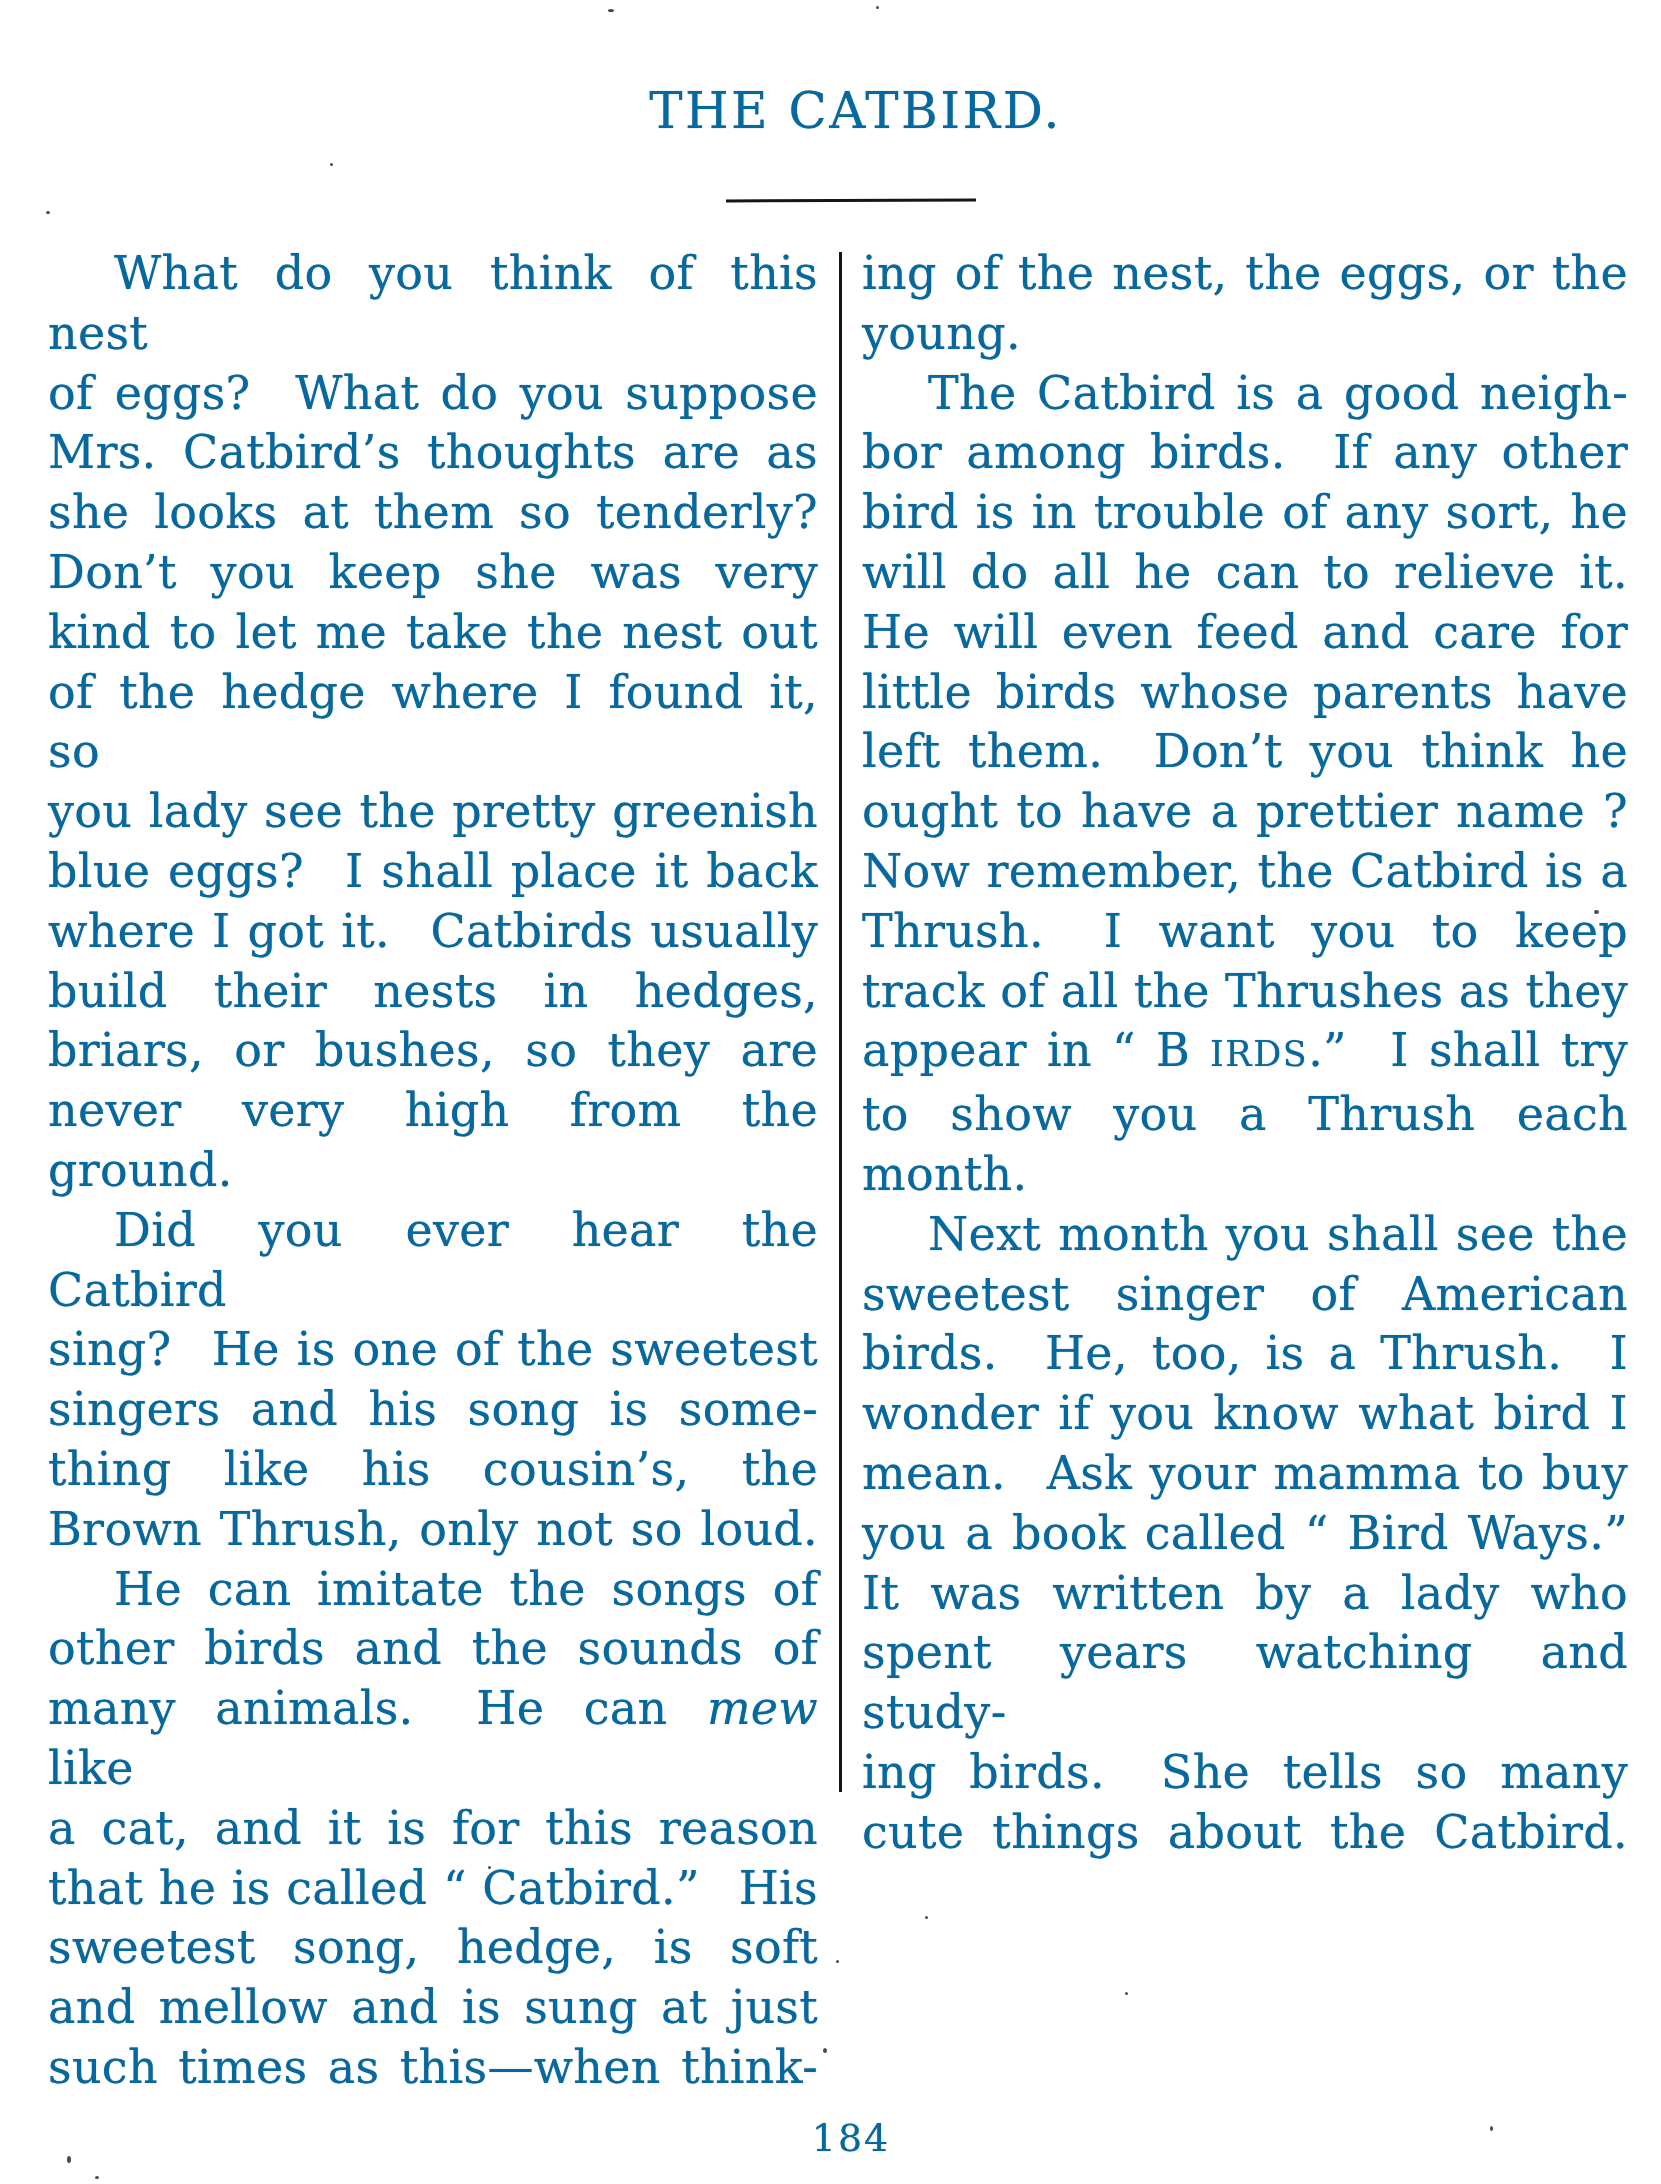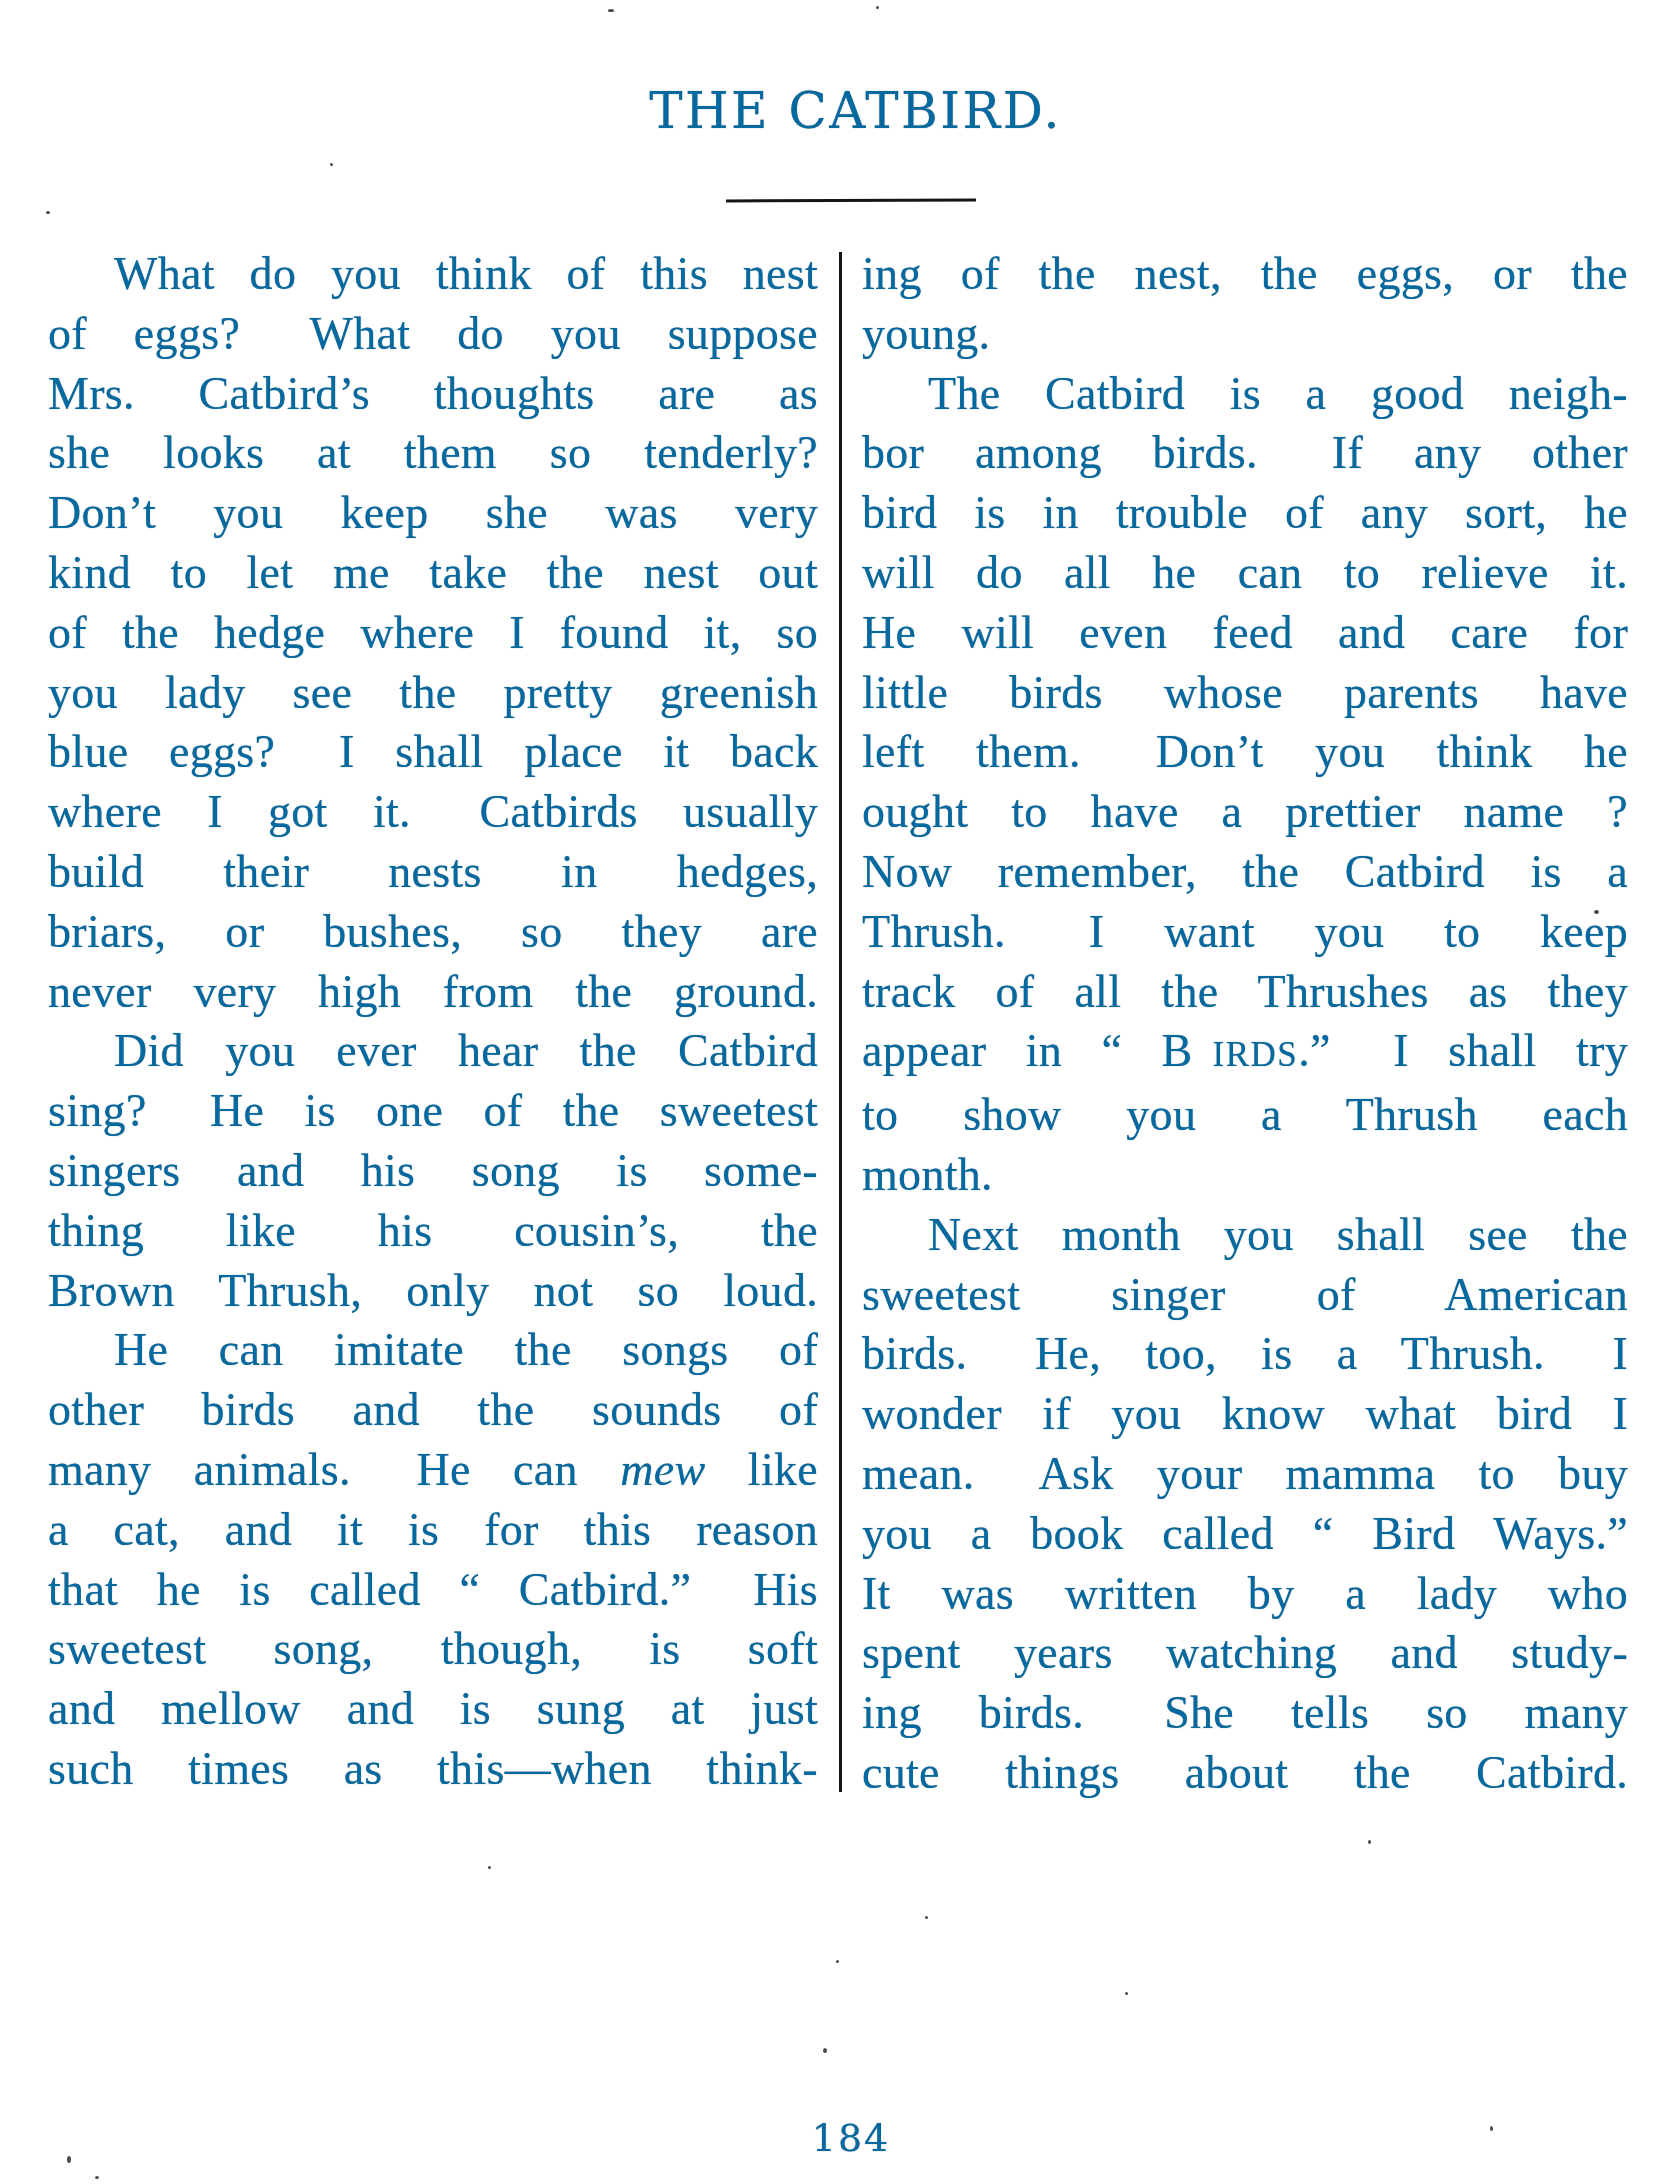--- a/index.html
+++ b/index.html
@@ -34,21 +34,21 @@
   .column{
     position:absolute;
     top:244px;
     font-size:46px;
     line-height:59.8px;
     letter-spacing:0.3px;
     text-shadow:0 0 1px rgba(0,0,0,.5);
   }
   .column-left{left:48px;width:770px;}
   .column-right{left:862px;width:766px;}
-  .line{text-align:justify;text-align-last:justify;font-family:Liberation Serif, serif;}
+  .line{text-align:justify;text-align-last:justify;}
   .line.flush{text-align-last:left;}
   .line.indent{text-indent:66px;}
   .it{font-style:italic;}
   .sc{font-size:0.76em;letter-spacing:1.5px;margin-left:20px;}
   .column-divider{
     position:absolute;
     left:839px;top:252px;
     width:3px;height:1540px;
     background:#151515;
   }
@@ -88,21 +88,21 @@
       <div class="line indent"><span>Did you ever hear the Catbird</span></div>
       <div class="line"><span>sing?  He is one of the sweetest</span></div>
       <div class="line"><span>singers and his song is some-</span></div>
       <div class="line"><span>thing like his cousin’s, the</span></div>
       <div class="line"><span>Brown Thrush, only not so loud.</span></div>
       <div class="line indent"><span>He can imitate the songs of</span></div>
       <div class="line"><span>other birds and the sounds of</span></div>
       <div class="line"><span>many animals.  He can </span><span class="it">mew</span><span> like</span></div>
       <div class="line"><span>a cat, and it is for this reason</span></div>
       <div class="line"><span>that he is called “ Catbird.”  His</span></div>
-      <div class="line"><span>sweetest song, though, is soft</span></div>
+      <div class="line"><span>sweetest song, hedge, is soft</span></div>
       <div class="line"><span>and mellow and is sung at just</span></div>
       <div class="line"><span>such times as this—when think-</span></div>
     </div>
 
   <div class="column-divider"></div>
 
   <div class="column column-right">
       <div class="line"><span>ing of the nest, the eggs, or the</span></div>
       <div class="line flush"><span>young.</span></div>
       <div class="line indent"><span>The Catbird is a good neigh-</span></div>

